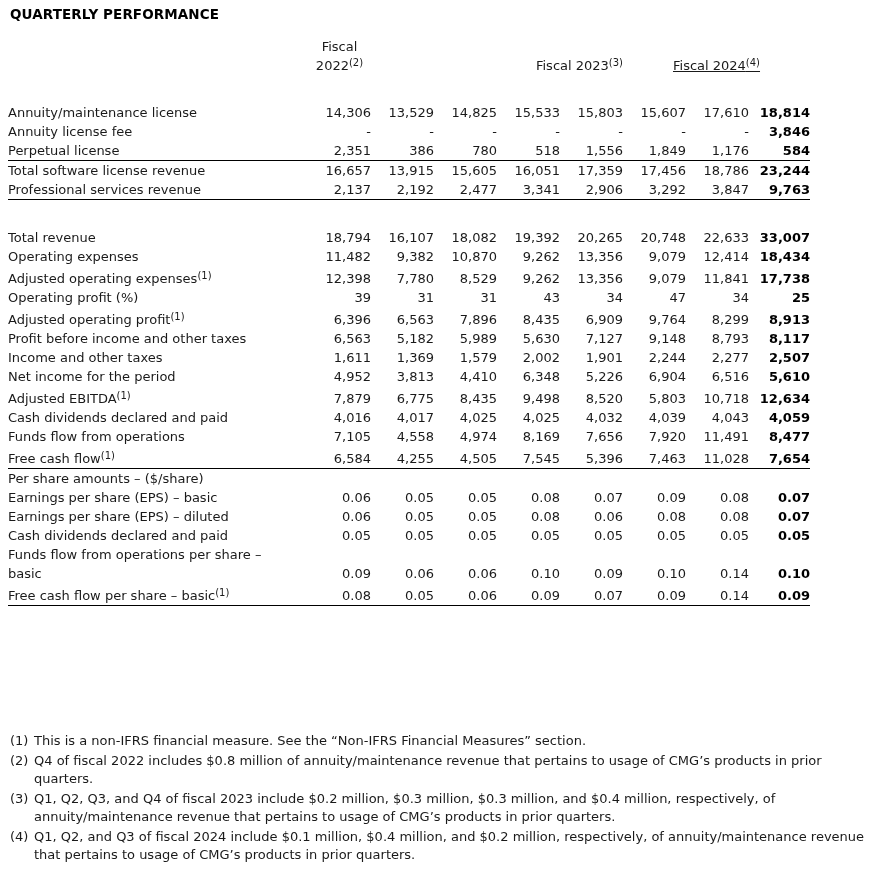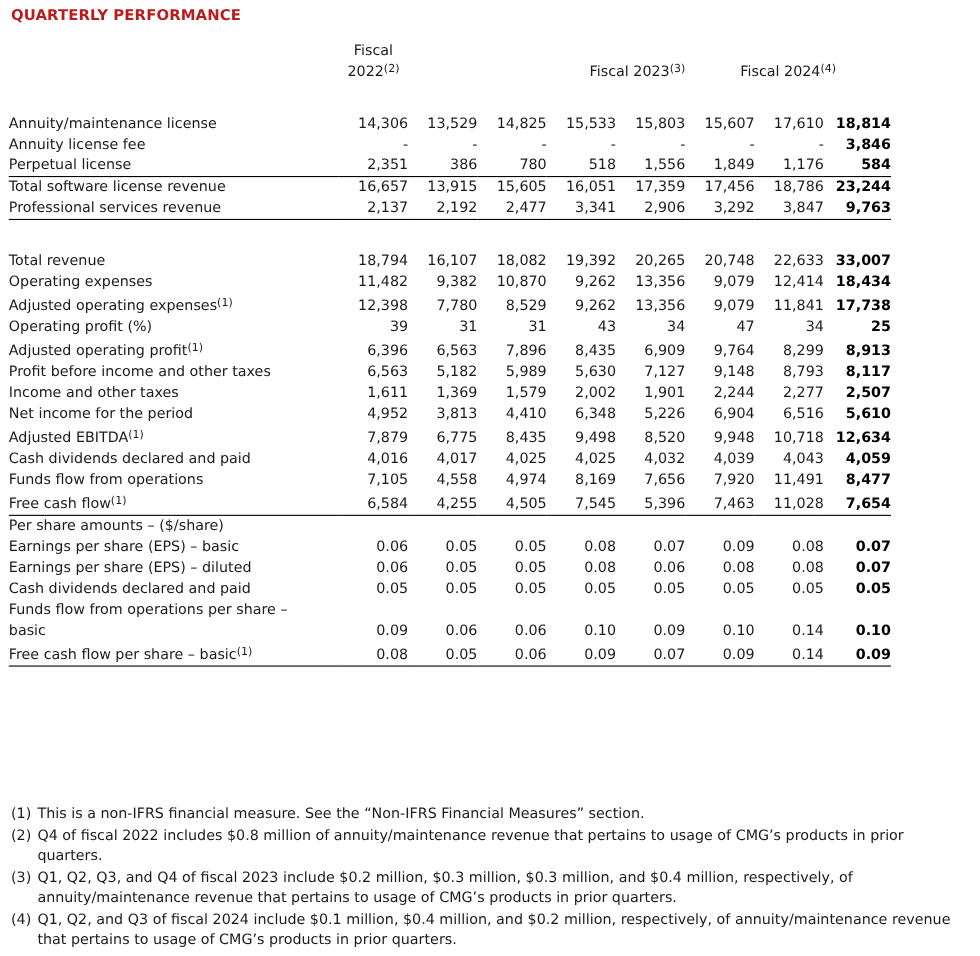--- a/index.html
+++ b/index.html
@@ -2,37 +2,37 @@
 <html><head>
 <meta charset="utf-8">
 <style>
   html, body { margin: 0; padding: 0; background: #ffffff; }
   body {
     width: 891px; height: 869px; overflow: hidden; position: relative;
     font-family: "DejaVu Sans", sans-serif; font-size: 13px; color: #1a1a1a;
   }
   .title {
     position: absolute; left: 10px; top: 6px;
-    font-weight: bold; font-size: 13.5px; letter-spacing: 0.1px; color: #b91c1c;
+    font-weight: bold; font-size: 13.5px; letter-spacing: 0.1px; color: #000000;
   }
   table.perf {
     position: absolute; left: 8px; top: 37px;
     border-collapse: collapse; table-layout: fixed; width: 802px;
   }
   table.perf td, table.perf th {
     padding: 0; white-space: nowrap; font-weight: normal;
     font-size: 13px; line-height: 19px; vertical-align: bottom;
   }
   col.c-label { width: 300px; }
   col.c-num { width: 63px; }
   col.c-num-last { width: 61px; }
   .num { text-align: right; }
   .cur { font-weight: bold !important; color: #000; }
   th.hdr-year { text-align: center; }
-  th.hdr-fy24 { font-weight: bold; }
+  th.hdr-fy24 { font-weight: bold; text-decoration: underline; }
   sup { font-size: 10px; line-height: 0; vertical-align: 4px; }
   tr.hdr-bottom td, tr.hdr-bottom th { border-bottom: 1.5px solid #000; padding-bottom: 1px; }
   tr.spacer-big td { height: 28px; }
   tr.rule-bottom td { border-bottom: 1.5px solid #000; }
   tr.tall td { padding-top: 3px; }
   td.lbl { padding-left: 2px; }
   .footnotes {
     position: absolute; left: 10px; top: 732px; width: 860px;
     font-size: 13px; line-height: 18px; color: #1a1a1a;
   }
@@ -220,21 +220,21 @@
         <td class="num">6,516</td>
         <td class="num cur">5,610</td>
       </tr>
       <tr class="tall">
         <td class="lbl"><span>Adjusted EBITDA</span><sup>(1)</sup></td>
         <td class="num">7,879</td>
         <td class="num">6,775</td>
         <td class="num">8,435</td>
         <td class="num">9,498</td>
         <td class="num">8,520</td>
-        <td class="num">9,948</td>
+        <td class="num">5,803</td>
         <td class="num">10,718</td>
         <td class="num cur">12,634</td>
       </tr>
       <tr>
         <td class="lbl"><span>Cash dividends declared and paid</span></td>
         <td class="num">4,016</td>
         <td class="num">4,017</td>
         <td class="num">4,025</td>
         <td class="num">4,025</td>
         <td class="num">4,032</td>

